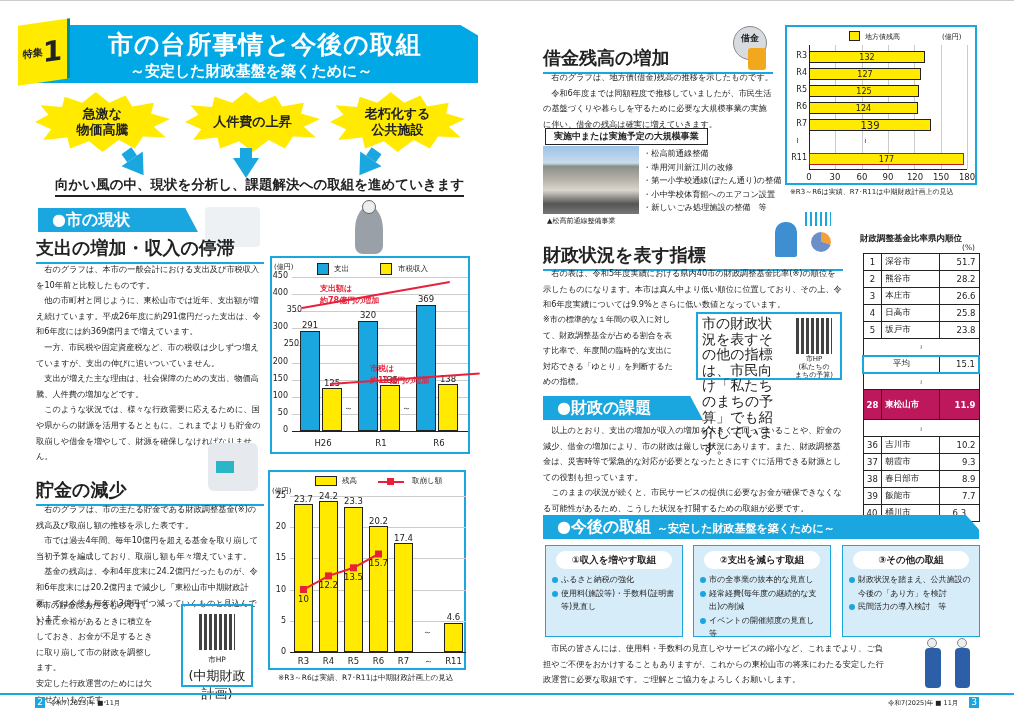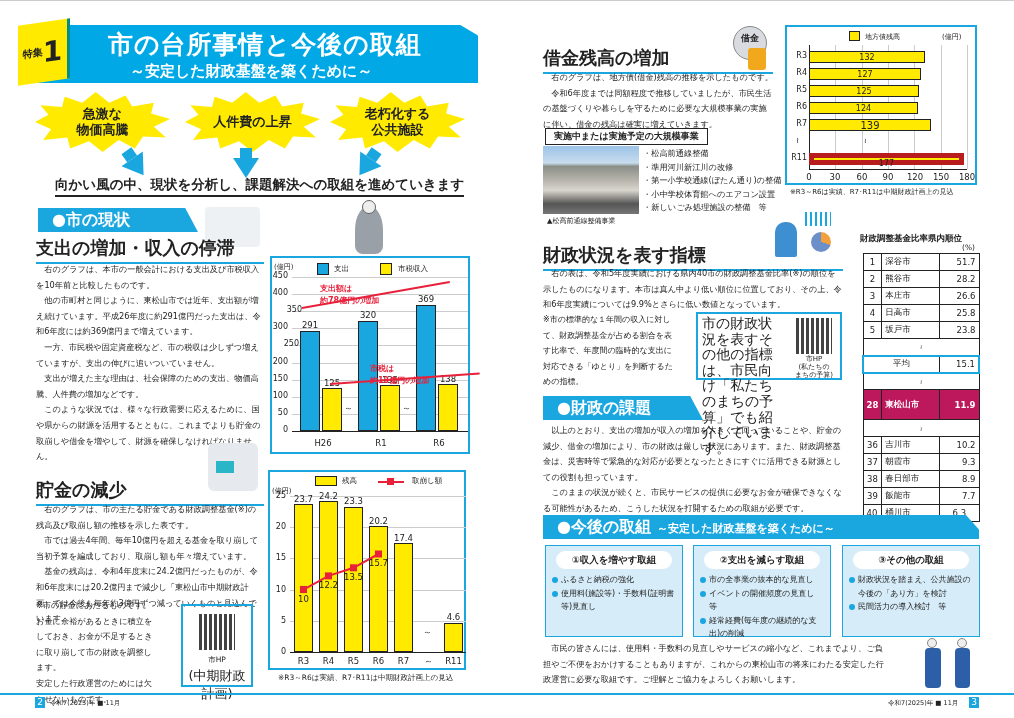--- a/index.html
+++ b/index.html
@@ -264,21 +264,21 @@
     <div class="abs" style="left:132px;top:0;width:1px;height:124px;background:#ccc"></div>
     <div class="abs" style="left:158px;top:0;width:1px;height:124px;background:#ccc"></div>
     <div class="abs" style="left:0;top:0;width:1px;height:124px;background:#222"></div>
     <div class="abs" style="left:0;top:124px;width:158px;height:1px;background:#222"></div>
     <div class="abs" style="left:0;top:6px;width:116px;height:12px;background:#ffea00;border:1px solid #222;font-size:8px;text-align:center;line-height:11px"><span>132</span></div>
     <div class="abs" style="left:0;top:23px;width:112px;height:12px;background:#ffea00;border:1px solid #222;font-size:8px;text-align:center;line-height:11px"><span>127</span></div>
     <div class="abs" style="left:0;top:40px;width:110px;height:12px;background:#ffea00;border:1px solid #222;font-size:8px;text-align:center;line-height:11px"><span>125</span></div>
     <div class="abs" style="left:0;top:57px;width:109px;height:12px;background:#ffea00;border:1px solid #222;font-size:8px;text-align:center;line-height:11px"><span>124</span></div>
     <div class="abs" style="left:0;top:74px;width:122px;height:12px;background:#ffea00;border:1px solid #222;font-size:10px;text-align:center;line-height:11px"><span>139</span></div>
     <div class="abs" style="left:55px;top:92px;font-size:7px">≀</div>
-    <div class="abs" style="left:0;top:108px;width:155px;height:12px;background:#ffea00;border:5px solid #b91c1c;font-size:8px;text-align:center;line-height:11px"><span>177</span></div>
+    <div class="abs" style="left:0;top:108px;width:155px;height:12px;background:#ffea00;border:1px solid #b91c1c;font-size:8px;text-align:center;line-height:11px"><span>177</span></div>
   </div>
   <div class="tick" style="left:0;top:24px;width:20px">R3</div>
   <div class="tick" style="left:0;top:41px;width:20px">R4</div>
   <div class="tick" style="left:0;top:58px;width:20px">R5</div>
   <div class="tick" style="left:0;top:75px;width:20px">R6</div>
   <div class="tick" style="left:0;top:92px;width:20px">R7</div>
   <div class="tick" style="left:0;top:109px;width:12px">≀</div>
   <div class="tick" style="left:0;top:126px;width:20px">R11</div>
   <div class="lbl" style="left:14px;top:145px;width:16px">0</div>
   <div class="lbl" style="left:40px;top:145px;width:16px">30</div>
@@ -397,22 +397,22 @@
   <div class="pill">①収入を増やす取組</div>
   <ul>
     <li>ふるさと納税の強化</li>
     <li>使用料(施設等)・手数料(証明書等)見直し</li>
   </ul>
 </div>
 <div class="abs plan" style="left:693px;top:545px;width:138px;height:92px">
   <div class="pill">②支出を減らす取組</div>
   <ul>
     <li>市の全事業の抜本的な見直し</li>
+    <li>経常経費(毎年度の継続的な支出)の削減</li>
     <li>イベントの開催頻度の見直し　等</li>
-    <li>経常経費(毎年度の継続的な支出)の削減</li>
   </ul>
 </div>
 <div class="abs plan" style="left:842px;top:545px;width:138px;height:92px">
   <div class="pill">③その他の取組</div>
   <ul>
     <li>財政状況を踏まえ、公共施設の今後の「あり方」を検討</li>
     <li>民間活力の導入検討　等</li>
   </ul>
 </div>
 <div class="abs body" style="left:543px;top:641px;width:345px">市民の皆さんには、使用料・手数料の見直しやサービスの縮小など、これまでより、ご負担やご不便をおかけすることもありますが、これからの東松山市の将来にわたる安定した行政運営に必要な取組です。ご理解とご協力をよろしくお願いします。</div>

